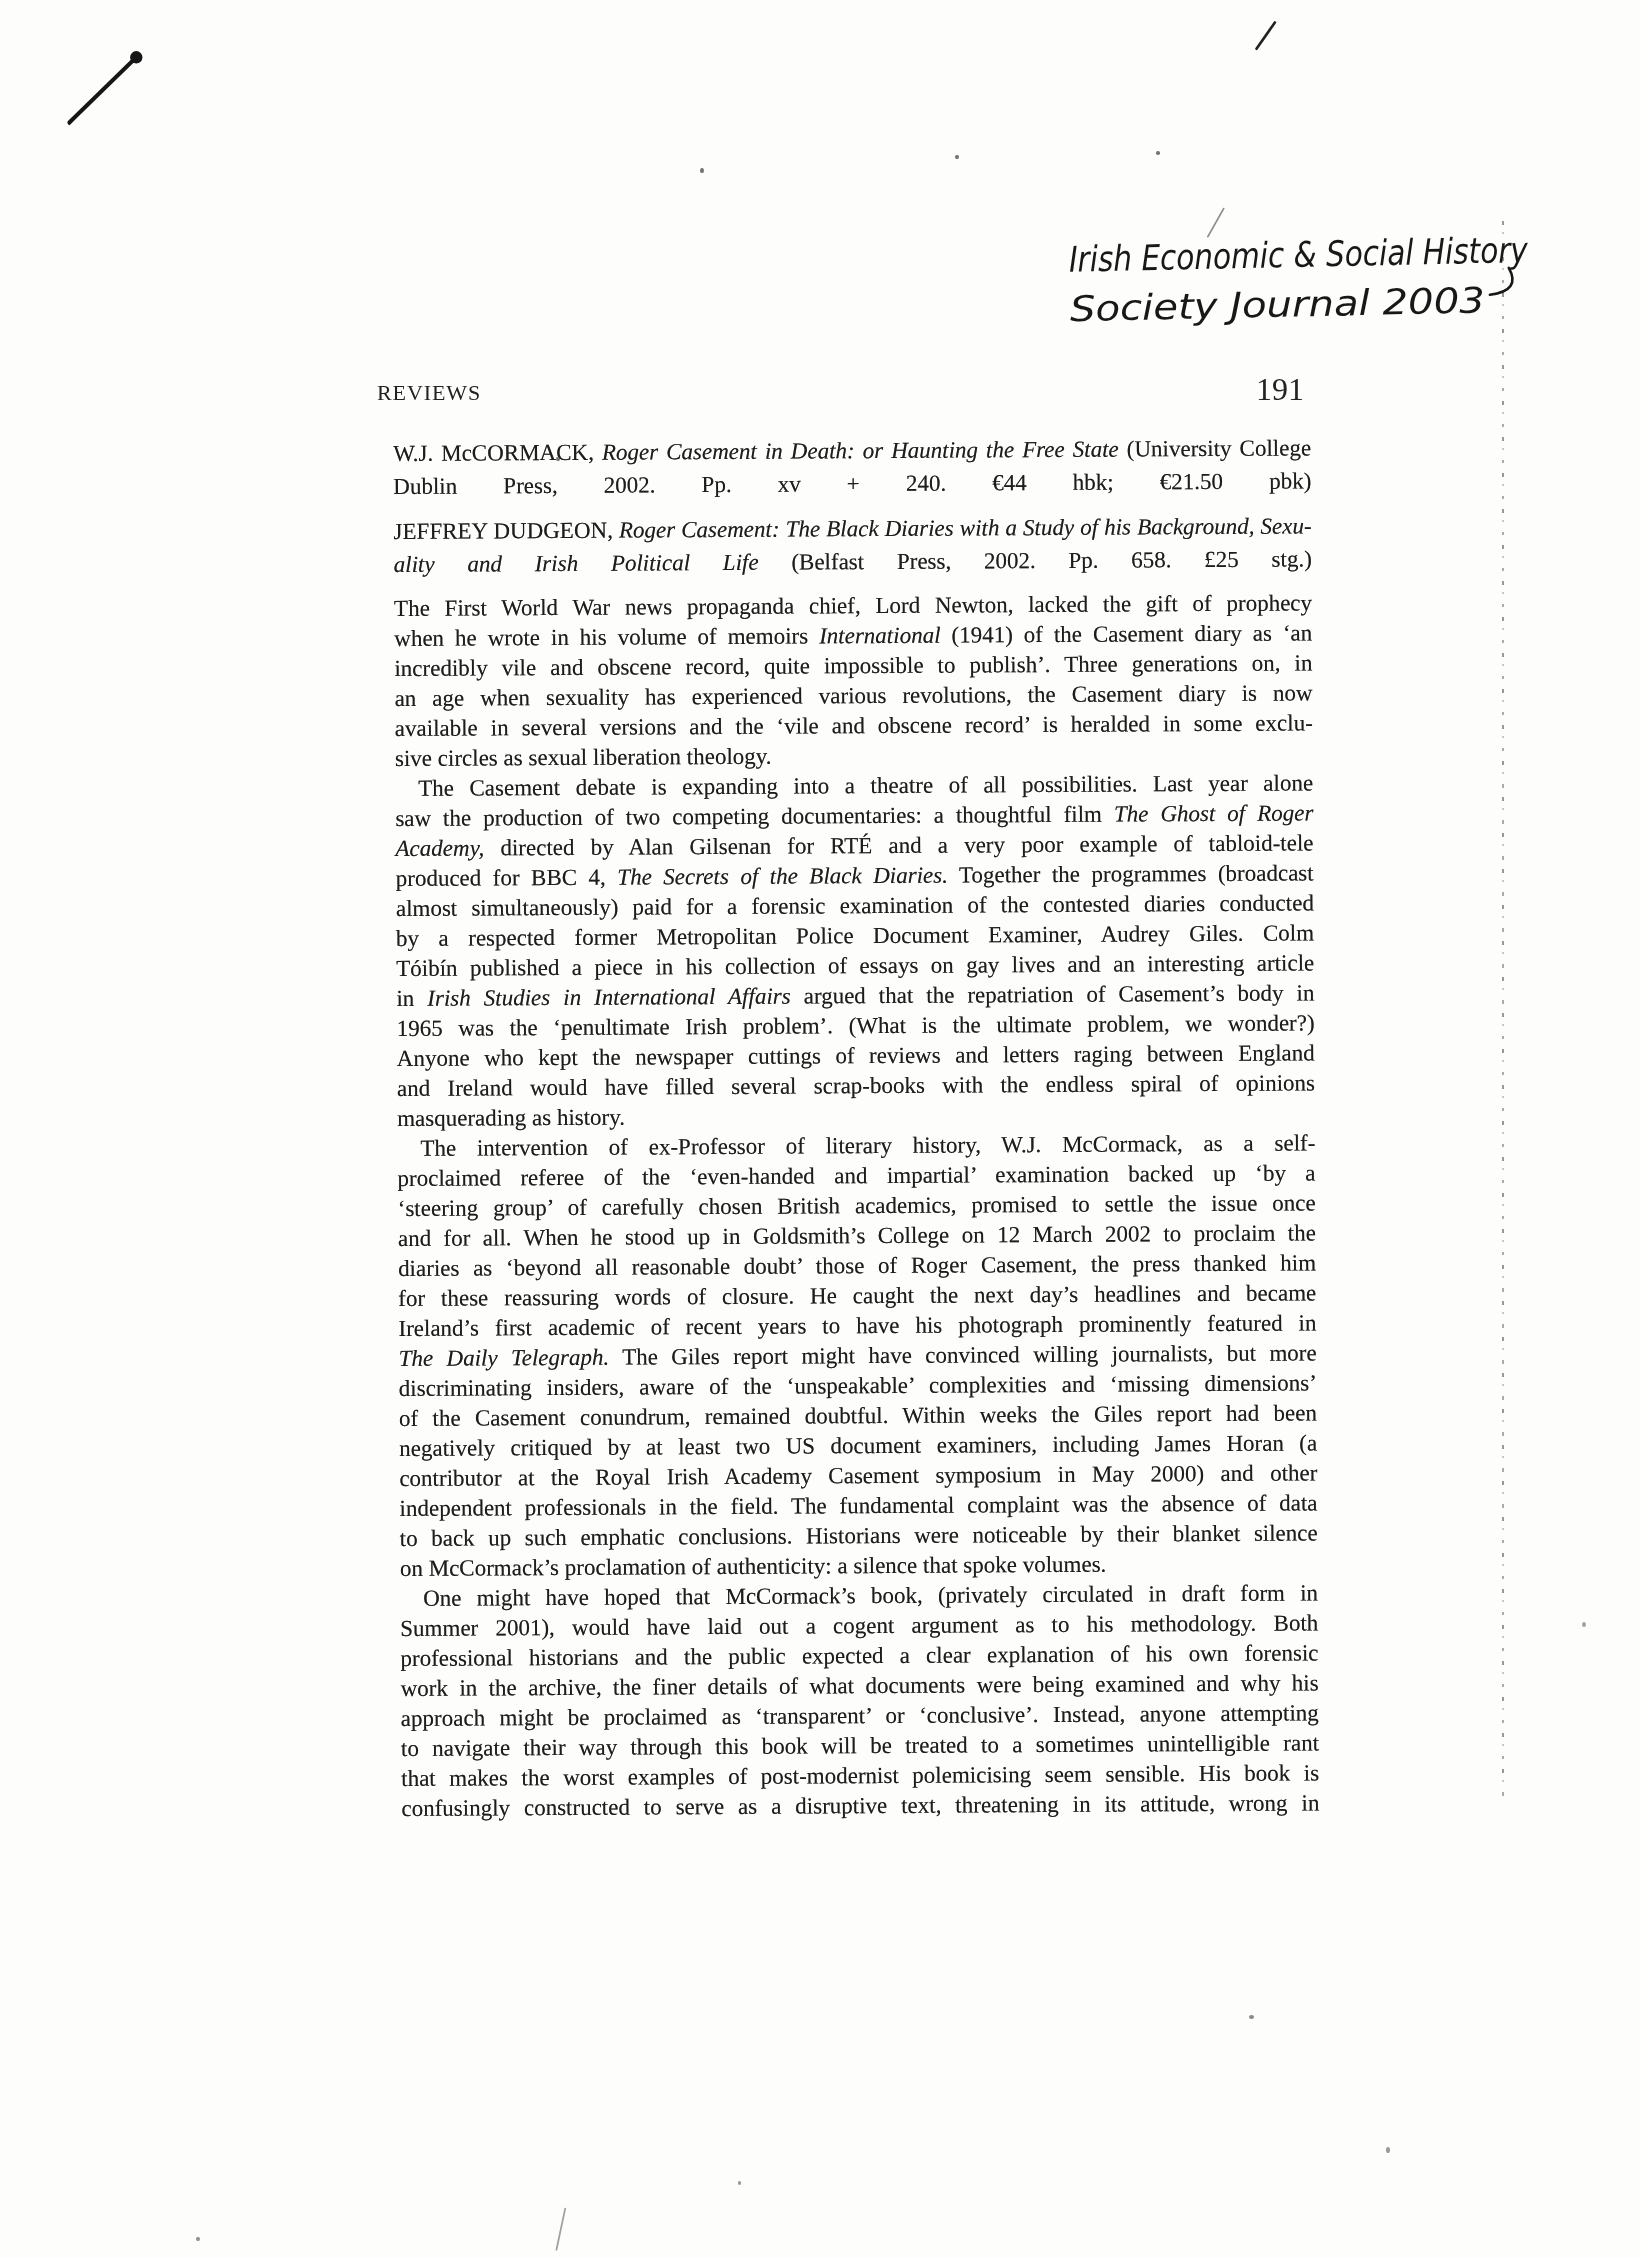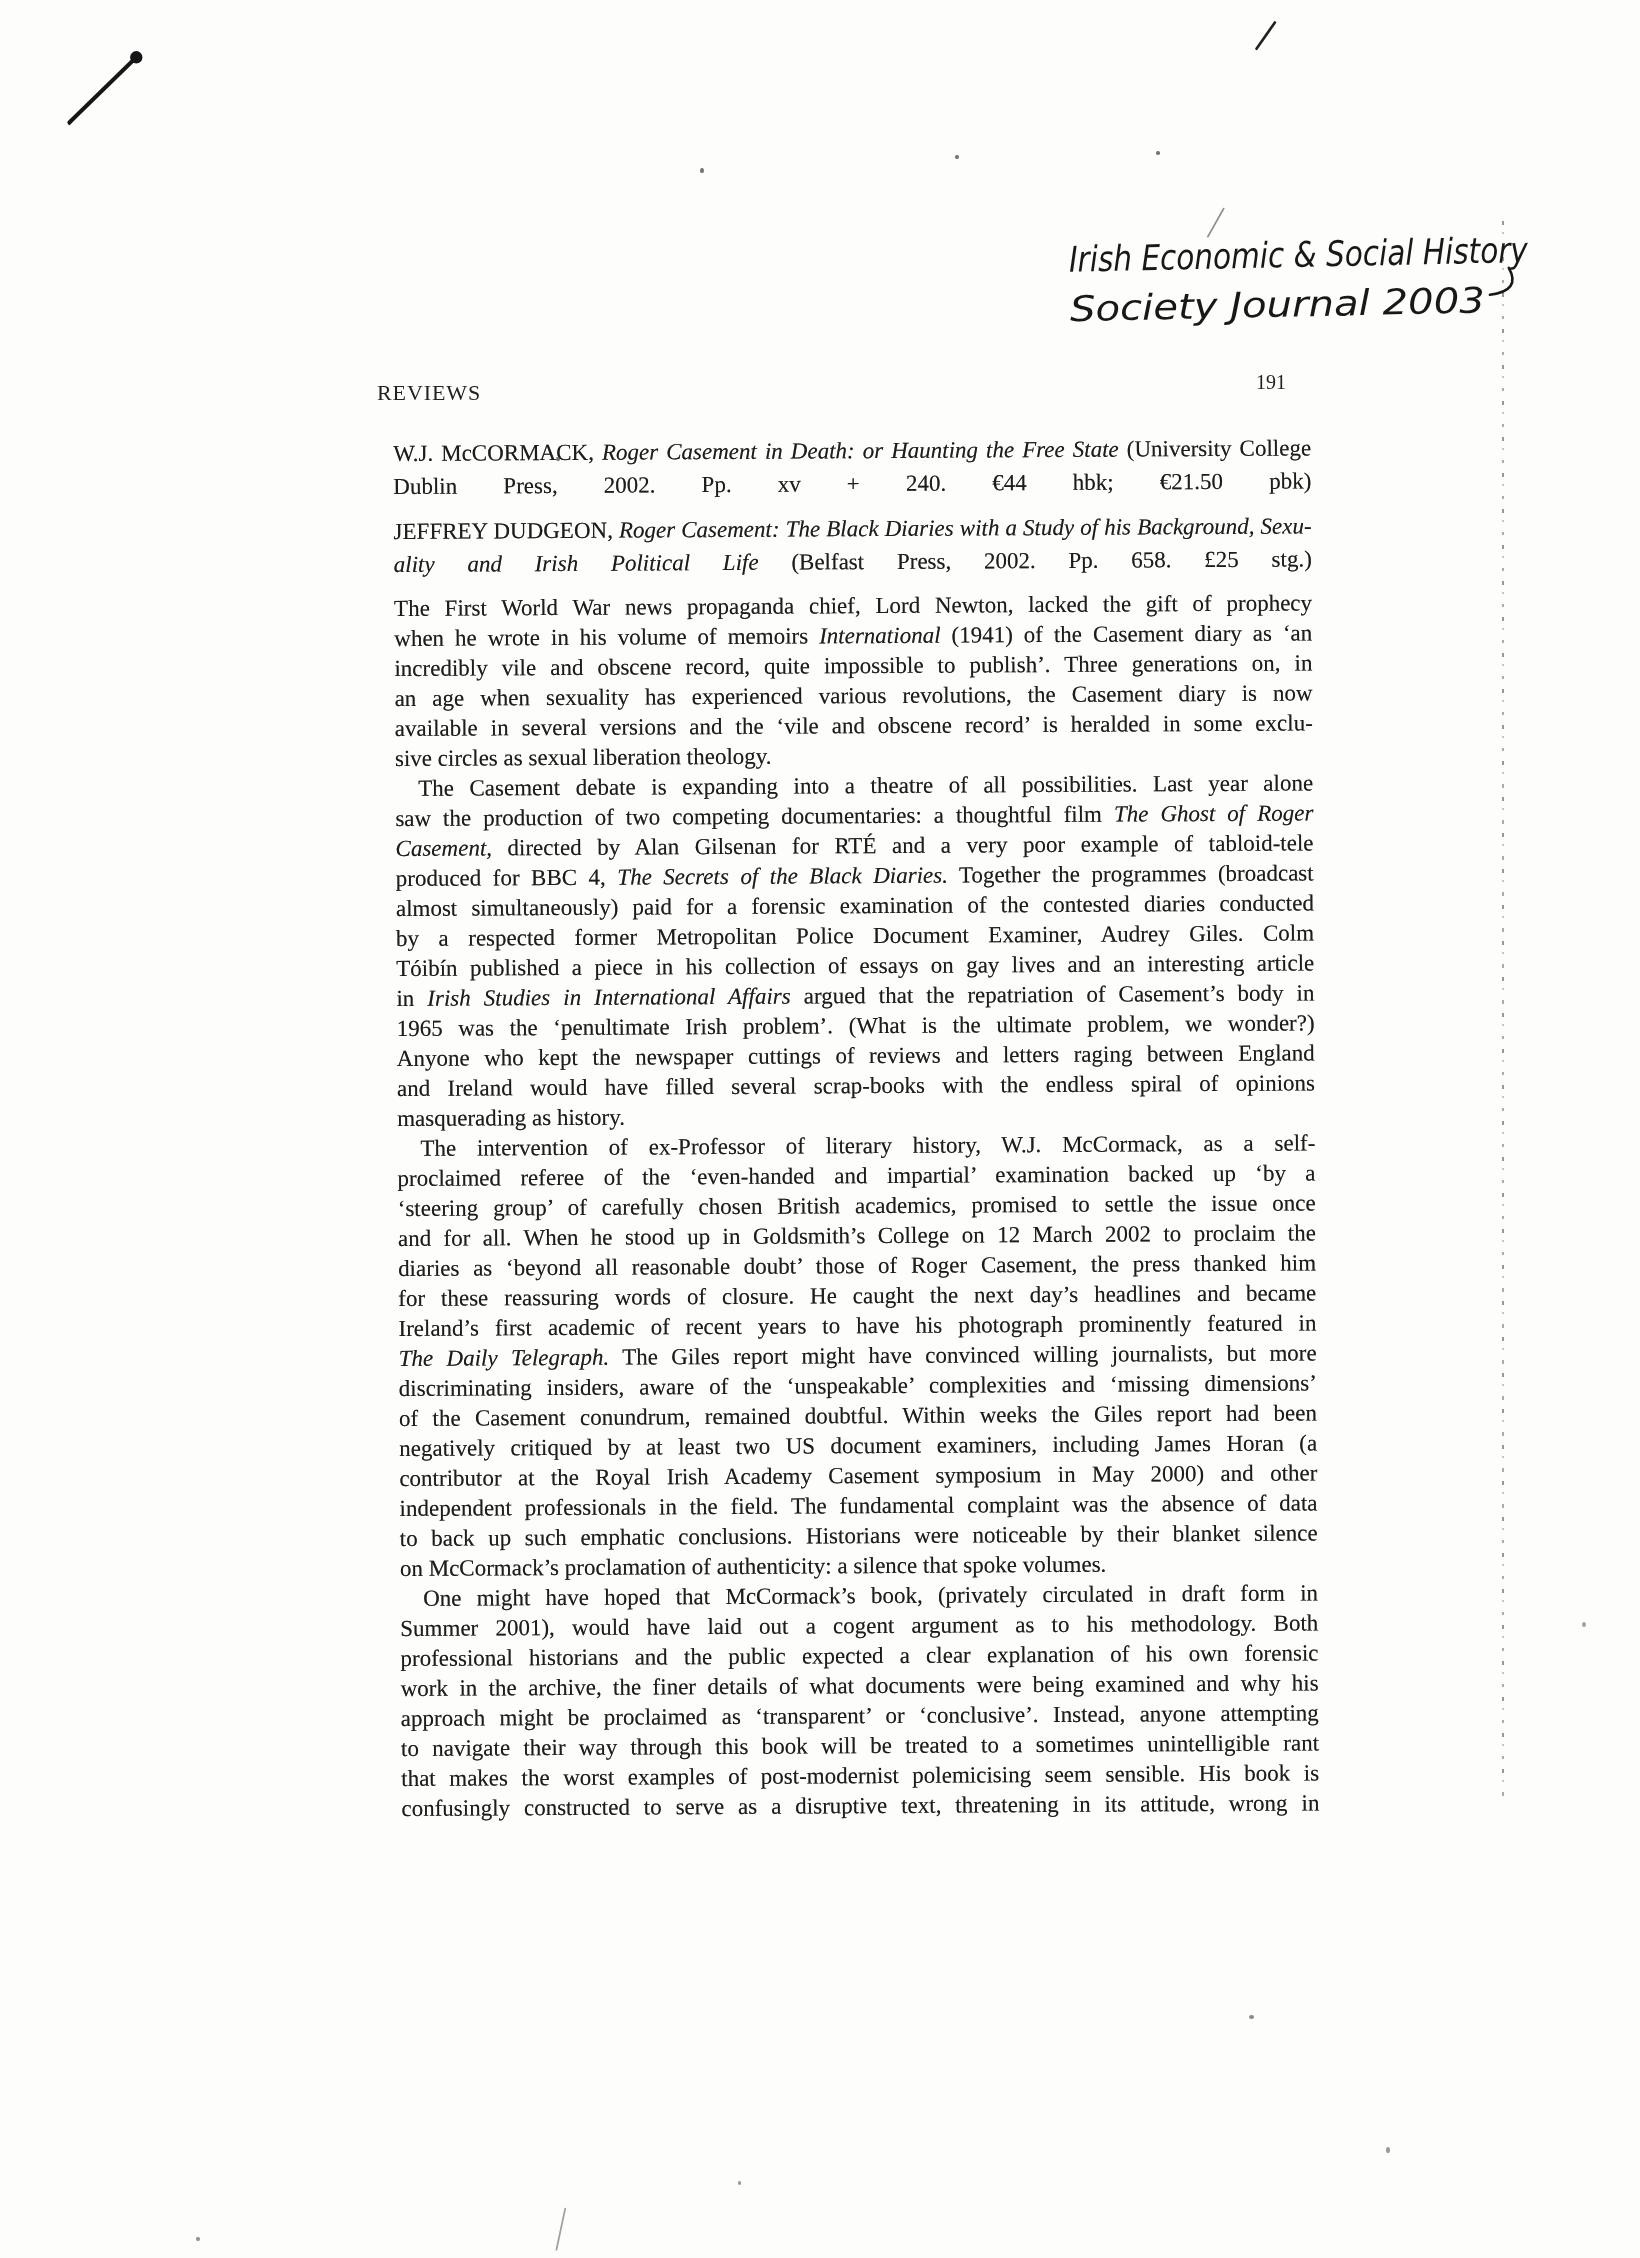--- a/index.html
+++ b/index.html
@@ -10,21 +10,21 @@
     color:#1e1c1c;
   }
   .page{position:absolute;inset:0;}
   
   .section-header{
     position:absolute;left:377px;top:380px;width:918px;
     font-size:22px;letter-spacing:0.9px;
     color:#242220;
   }
   .page-number{
-    position:absolute;left:1256px;top:371px;font-size:20px;color:#242220;
+    position:absolute;left:1256px;top:371px;font-size:32px;color:#242220;
   }
   
   .column{
     position:absolute;left:393px;top:437px;width:918px;
     transform:rotate(-0.35deg);transform-origin:0 0;
     text-shadow:0 0 0.4px rgba(30,28,28,0.55);
   }
   .cite{font-size:23px;line-height:33px;margin-bottom:12.4px;}
   .cite .line{white-space:nowrap;text-align:left;}
   #paragraphs{margin-top:6.2px;}
@@ -102,21 +102,21 @@
           <div class="line"><span>The First World War news propaganda chief, Lord Newton, lacked the gift of prophecy</span></div>
           <div class="line"><span>when he wrote in his volume of memoirs </span><span class="it">International</span><span> (1941) of the Casement diary as ‘an</span></div>
           <div class="line"><span>incredibly vile and obscene record, quite impossible to publish’. Three generations on, in</span></div>
           <div class="line"><span>an age when sexuality has experienced various revolutions, the Casement diary is now</span></div>
           <div class="line"><span>available in several versions and the ‘vile and obscene record’ is heralded in some exclu-</span></div>
           <div class="line short"><span>sive circles as sexual liberation theology.</span></div>
         </div>
         <div class="body-par indent">
           <div class="line"><span>The Casement debate is expanding into a theatre of all possibilities. Last year alone</span></div>
           <div class="line"><span>saw the production of two competing documentaries: a thoughtful film </span><span class="it">The Ghost of Roger</span></div>
-          <div class="line"><span class="it">Casement,</span><span> directed by Alan Gilsenan for RTÉ and a very poor example of tabloid-tele</span></div>
+          <div class="line"><span class="it">Academy,</span><span> directed by Alan Gilsenan for RTÉ and a very poor example of tabloid-tele</span></div>
           <div class="line"><span>produced for BBC 4, </span><span class="it">The Secrets of the Black Diaries.</span><span> Together the programmes (broadcast</span></div>
           <div class="line"><span>almost simultaneously) paid for a forensic examination of the contested diaries conducted</span></div>
           <div class="line"><span>by a respected former Metropolitan Police Document Examiner, Audrey Giles. Colm</span></div>
           <div class="line"><span>Tóibín published a piece in his collection of essays on gay lives and an interesting article</span></div>
           <div class="line"><span>in </span><span class="it">Irish Studies in International Affairs</span><span> argued that the repatriation of Casement’s body in</span></div>
           <div class="line"><span>1965 was the ‘penultimate Irish problem’. (What is the ultimate problem, we wonder?)</span></div>
           <div class="line"><span>Anyone who kept the newspaper cuttings of reviews and letters raging between England</span></div>
           <div class="line"><span>and Ireland would have filled several scrap-books with the endless spiral of opinions</span></div>
           <div class="line short"><span>masquerading as history.</span></div>
         </div>

